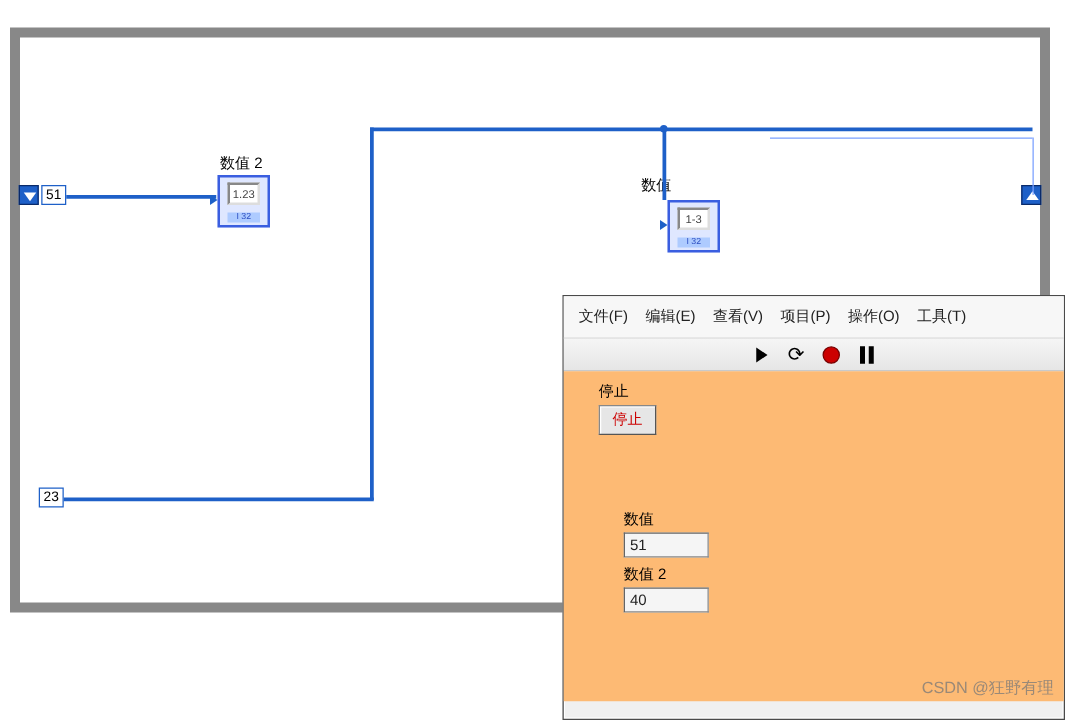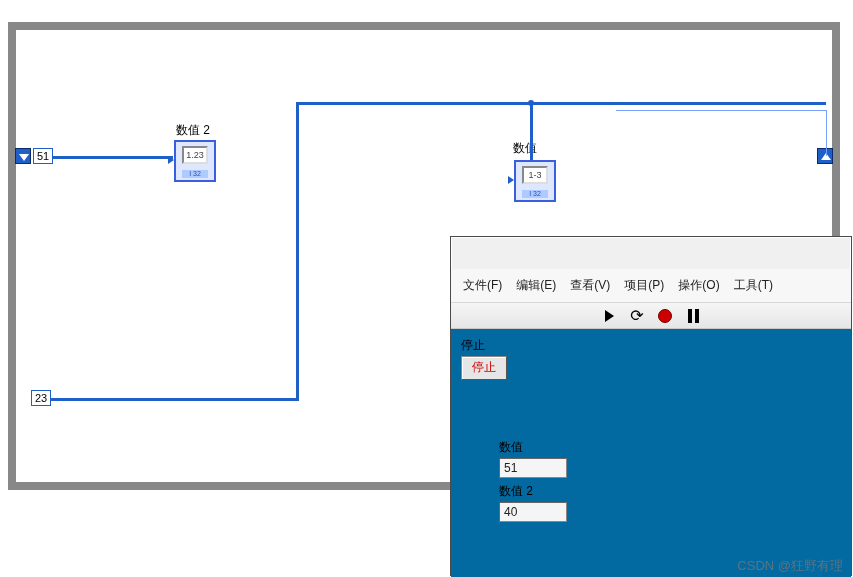--- a/index.html
+++ b/index.html
@@ -152,21 +152,20 @@
   .fp-menubar {
     height: 34px;
     display: flex;
     align-items: center;
     gap: 6px;
     padding: 12px 8px;
     font-size: 12px;
     color: #222;
     border-bottom: 1px solid #d8d8d8;
     background: #f7f7f7;
-    margin-top: 32px;
   }
   .fp-menubar span { padding: 2px 4px; }
   .fp-toolbar {
     height: 26px;
     display: flex;
     align-items: center;
     justify-content: center;
     padding: 0 8px;
     gap: 10px;
     border-bottom: 1px solid #c9c9c9;
@@ -180,23 +179,23 @@
   }
   .tb-cont::before {
     content: "⟳"; font-size: 16px; color: #000;
   }
   .tb-stop { width: 14px; height: 14px; border-radius: 7px; background: #c00; border:1px solid #700;}
   .tb-pause { display:flex; gap:3px; }
   .tb-pause div { width:4px; height:14px; background:#000; }
 
   .fp-body {
     position: relative;
-    padding: 6px 10px;
+    padding: 6px 28px;
     height: calc(100% - 74px);
-    background: #0369a1;
+    background: #fdba74;
   }
   .fp-label { display:block; margin-top: 2px; margin-bottom: 2px; }
   .fp-button {
     display: inline-block;
     padding: 2px 10px 3px;
     background: #e6e6e6;
     border: 1px solid #888;
     border-right-color: #555;
     border-bottom-color: #555;
     box-shadow: inset 1px 1px 0 #fff;
@@ -214,21 +213,21 @@
     border: 1px solid #888;
     border-top-color: #666;
     border-left-color: #666;
     padding: 2px 4px;
     font-size: 12px;
     color: #222;
   }
 
   .watermark {
     position: absolute;
-    right: 10px; bottom: 2px;
+    right: 10px; bottom: 18px;
     color: rgba(120,120,120,0.75);
     font-size: 13px;
   }
 </style>
 </head>
 <body>
 
 <div class="loop-frame">
 
   <div class="sr down" style="left:-1px; top:118px;"></div>
@@ -240,21 +239,21 @@
 
   <div class="node-label" style="left:160px; top:92px;">数值 2</div>
   <div class="ind-node" style="left:158px; top:110px;">
     <div class="outer"></div>
     <div class="inner">1.23</div>
     <div class="i32">I 32</div>
     <div class="arrow"></div>
   </div>
 
   <div class="node-label" style="left:497px; top:110px;">数值</div>
-  <div class="ind-node" style="left:498px; top:130px;">
+  <div class="ind-node" style="left:518px; top:130px;">
     <div class="outer"></div>
     <div class="inner">1-3</div>
     <div class="i32">I 32</div>
     <div class="arrow"></div>
   </div>
 
   <div class="wire-h" style="left:37px; top:126px; width:120px; height:3px;"></div>
 
   <div class="wire-h" style="left:280px; top:72px; width:530px; height:3px;"></div>
   <div class="wire-v" style="left:280px; top:72px; height:298px; width:3px;"></div>

